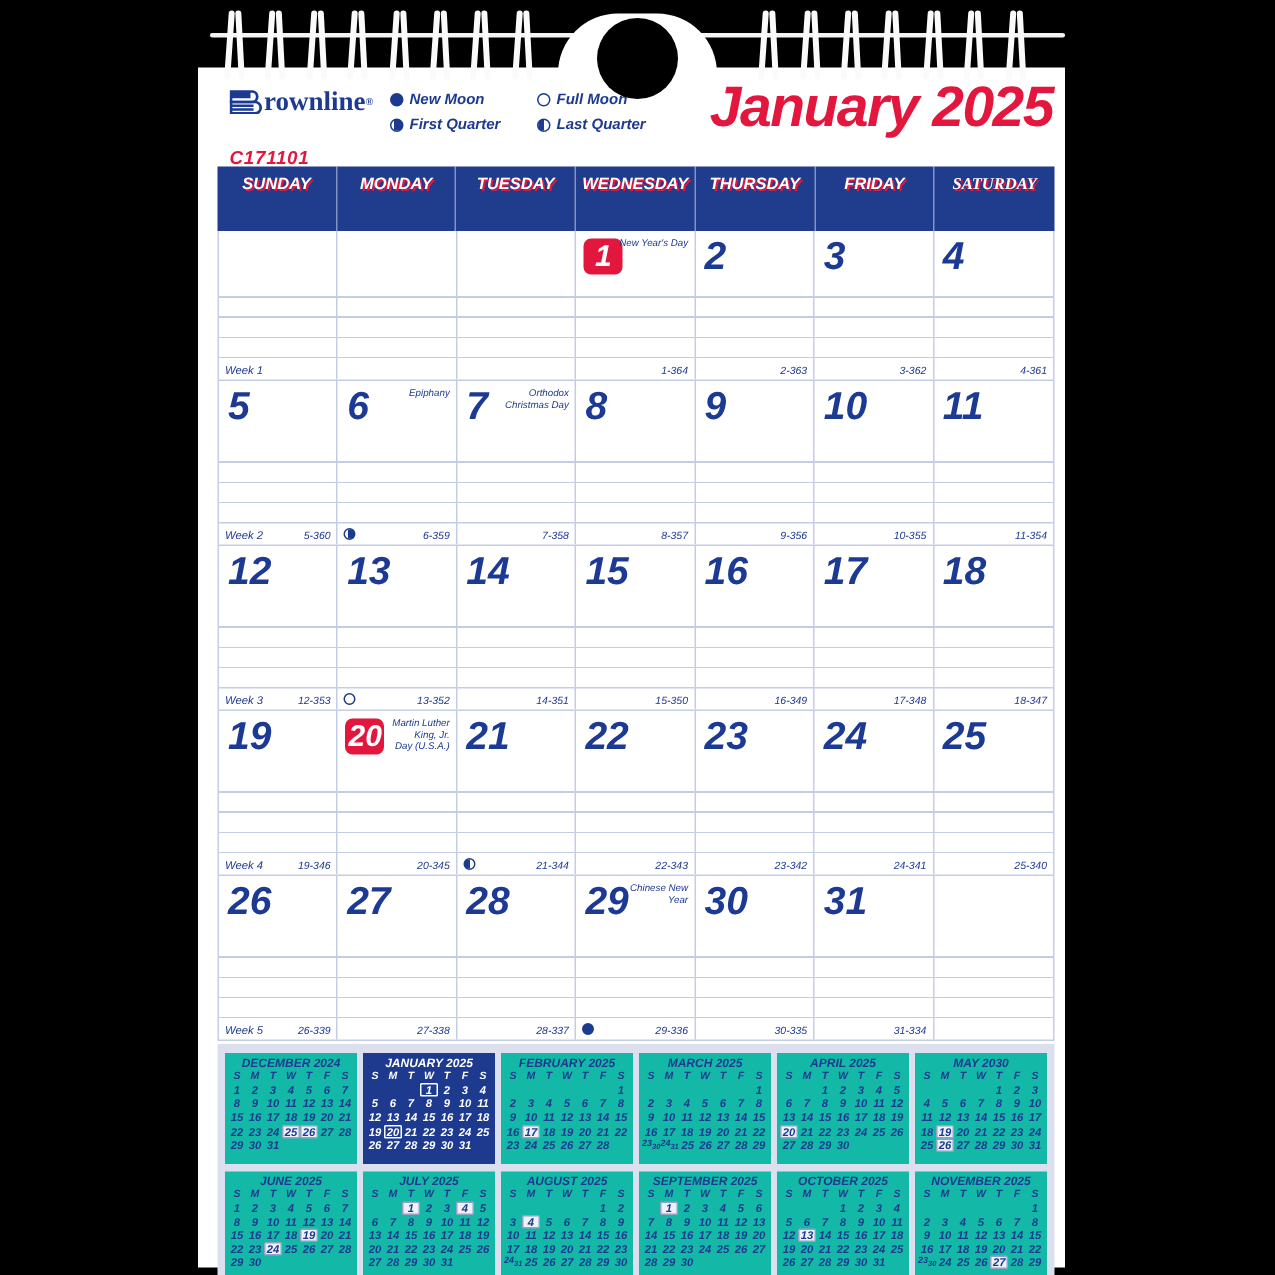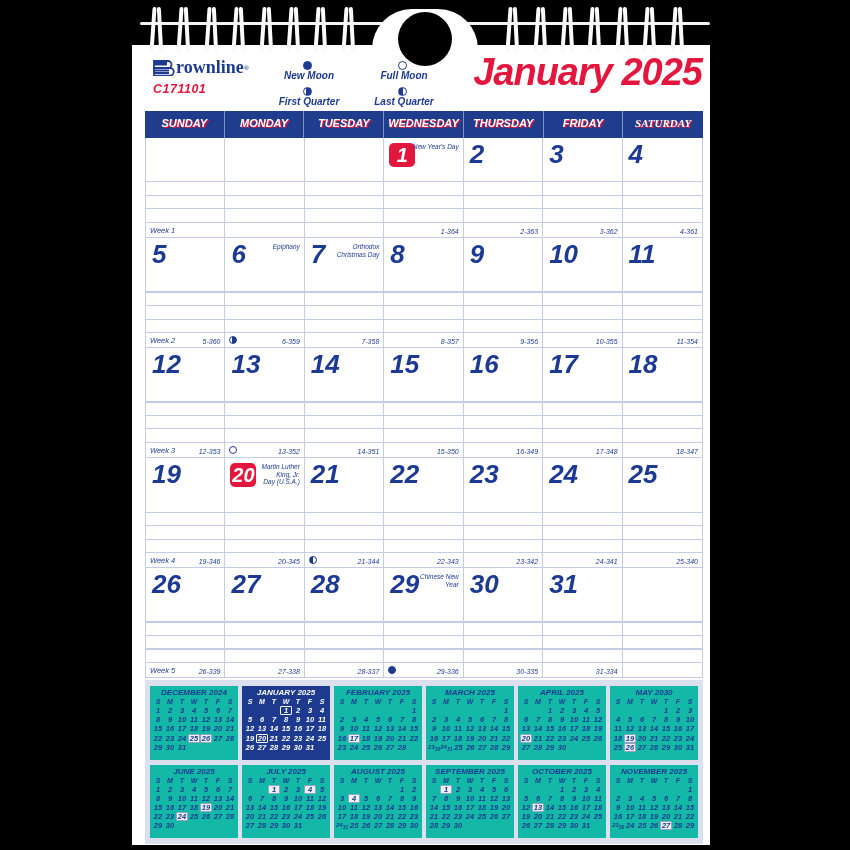--- a/index.html
+++ b/index.html
@@ -25,39 +25,39 @@
   .loop::after  { left:8px; transform:rotate(-3deg); }
 
   
   .header { position:relative; height:66px; }
   .brand { position:absolute; left:21px; top:12px; color:#1d3a91;
     font-family:"Liberation Serif", serif; font-weight:bold; }
   .brand-line { display:flex; align-items:center; font-size:18px; }
   .logo-b { margin-right:1px; }
   .brand sup { font-size:7px; }
   .code { font-family:"Liberation Sans", sans-serif; color:#e3173d;
-    font-weight:bold; font-style:italic; font-size:12.5px; margin-top:4px; letter-spacing:.5px; }
+    font-weight:bold; font-style:italic; font-size:12.5px; margin-top:20px; letter-spacing:.5px; }
   .legend { position:absolute; left:128px; top:16px; display:grid;
     grid-template-columns:98px 92px; row-gap:6px; }
   .lg-item { display:flex; align-items:center; color:#1d3a91;
-    font-weight:bold; font-style:italic; font-size:10px;flex-direction:column; }
+    font-weight:bold; font-style:italic; font-size:10px; }
   .lg-item .moon { margin-right:4px; }
   .title { position:absolute; right:8px; top:6px; color:#e3173d;
     font-weight:bold; font-style:italic; font-size:38px; letter-spacing:-1px; }
 
   
   .moon { display:inline-block; width:9px; height:9px; border-radius:50%;
     border:1px solid #1d3a91; }
   .moon.new   { background:#1d3a91; }
   .moon.full  { background:#fff; }
   .moon.first { background:linear-gradient(90deg,#fff 28%,#1d3a91 28%); }
   .moon.last  { background:linear-gradient(90deg,#1d3a91 52%,#fff 52%); }
 
   
-  .daybar { margin-left:13px; width:558px; height:27px; background:#203c8c;
+  .daybar { margin-left:13px; width:558px; height:43px; background:#203c8c;
     display:grid; grid-template-columns:repeat(7,1fr); }
   .dh { color:#fff; font-weight:bold; font-style:italic; font-size:11px;
     text-align:center; line-height:25px;
     text-shadow:1.3px 1.3px 0 #e3173d; border-right:1px solid rgba(255,255,255,.45); }
   .dh:last-child { border-right:none;font-family:Liberation Serif, serif; }
 
   
   .grid { margin-left:13px; width:558px; border-left:1px solid #c3cde6;
     border-right:1px solid #c3cde6; }
   .wk { position:relative; display:grid; grid-template-columns:repeat(7,1fr);

